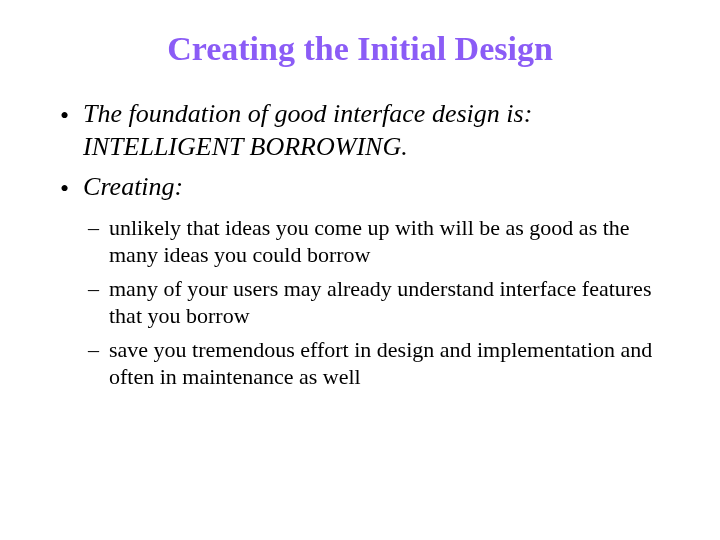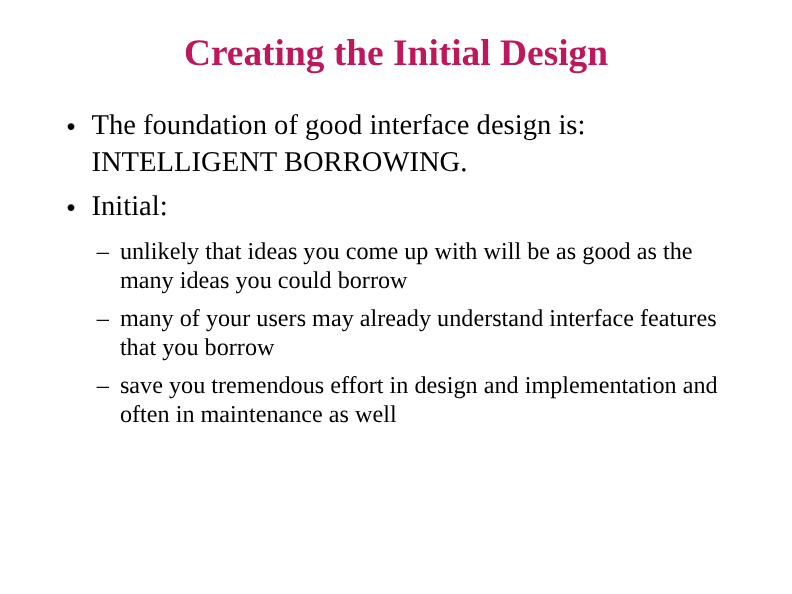--- a/index.html
+++ b/index.html
@@ -10,21 +10,21 @@
       font-family: "Comic Sans MS", "Comic Sans", cursive;
       color: #000000;
       overflow: hidden;
     }
     .slide {
       width: 100%;
       height: 100%;
       padding: 20px 40px;
     }
     .title {
-      color: #be185d;
+      color: #8b5cf6;
       font-size: 34px;
       font-weight: bold;
       text-align: center;
       margin-top: 10px;
       margin-bottom: 30px;
     }
     .bullet-list {
       list-style: none;
       padding-left: 20px;
     }
@@ -35,20 +35,21 @@
       font-size: 26px;
       line-height: 1.25;
     }
     .bullet-marker {
       margin-right: 14px;
       margin-top: 2px;
       flex-shrink: 0;
     }
     .bullet-text {
       flex: 1;
+      font-style: italic;
     }
     .sub-list {
       list-style: none;
       padding-left: 48px;
       margin-top: 8px;
     }
     .sub-item {
       display: flex;
       align-items: flex-start;
       margin-bottom: 6px;
@@ -69,21 +70,21 @@
 <div class="slide">
   <h1 class="title">Creating the Initial Design</h1>
 
   <ul class="bullet-list">
     <li class="bullet-item">
       <span class="bullet-marker">•</span>
       <span class="bullet-text">The foundation of good interface design is: INTELLIGENT BORROWING.</span>
     </li>
     <li class="bullet-item">
       <span class="bullet-marker">•</span>
-      <span class="bullet-text">Initial:</span>
+      <span class="bullet-text">Creating:</span>
     </li>
   </ul>
 
   <ul class="sub-list">
     <li class="sub-item">
       <span class="sub-marker">–</span>
       <span class="sub-text">unlikely that ideas you come up with will be as good as the many ideas you could borrow</span>
     </li>
     <li class="sub-item">
       <span class="sub-marker">–</span>

